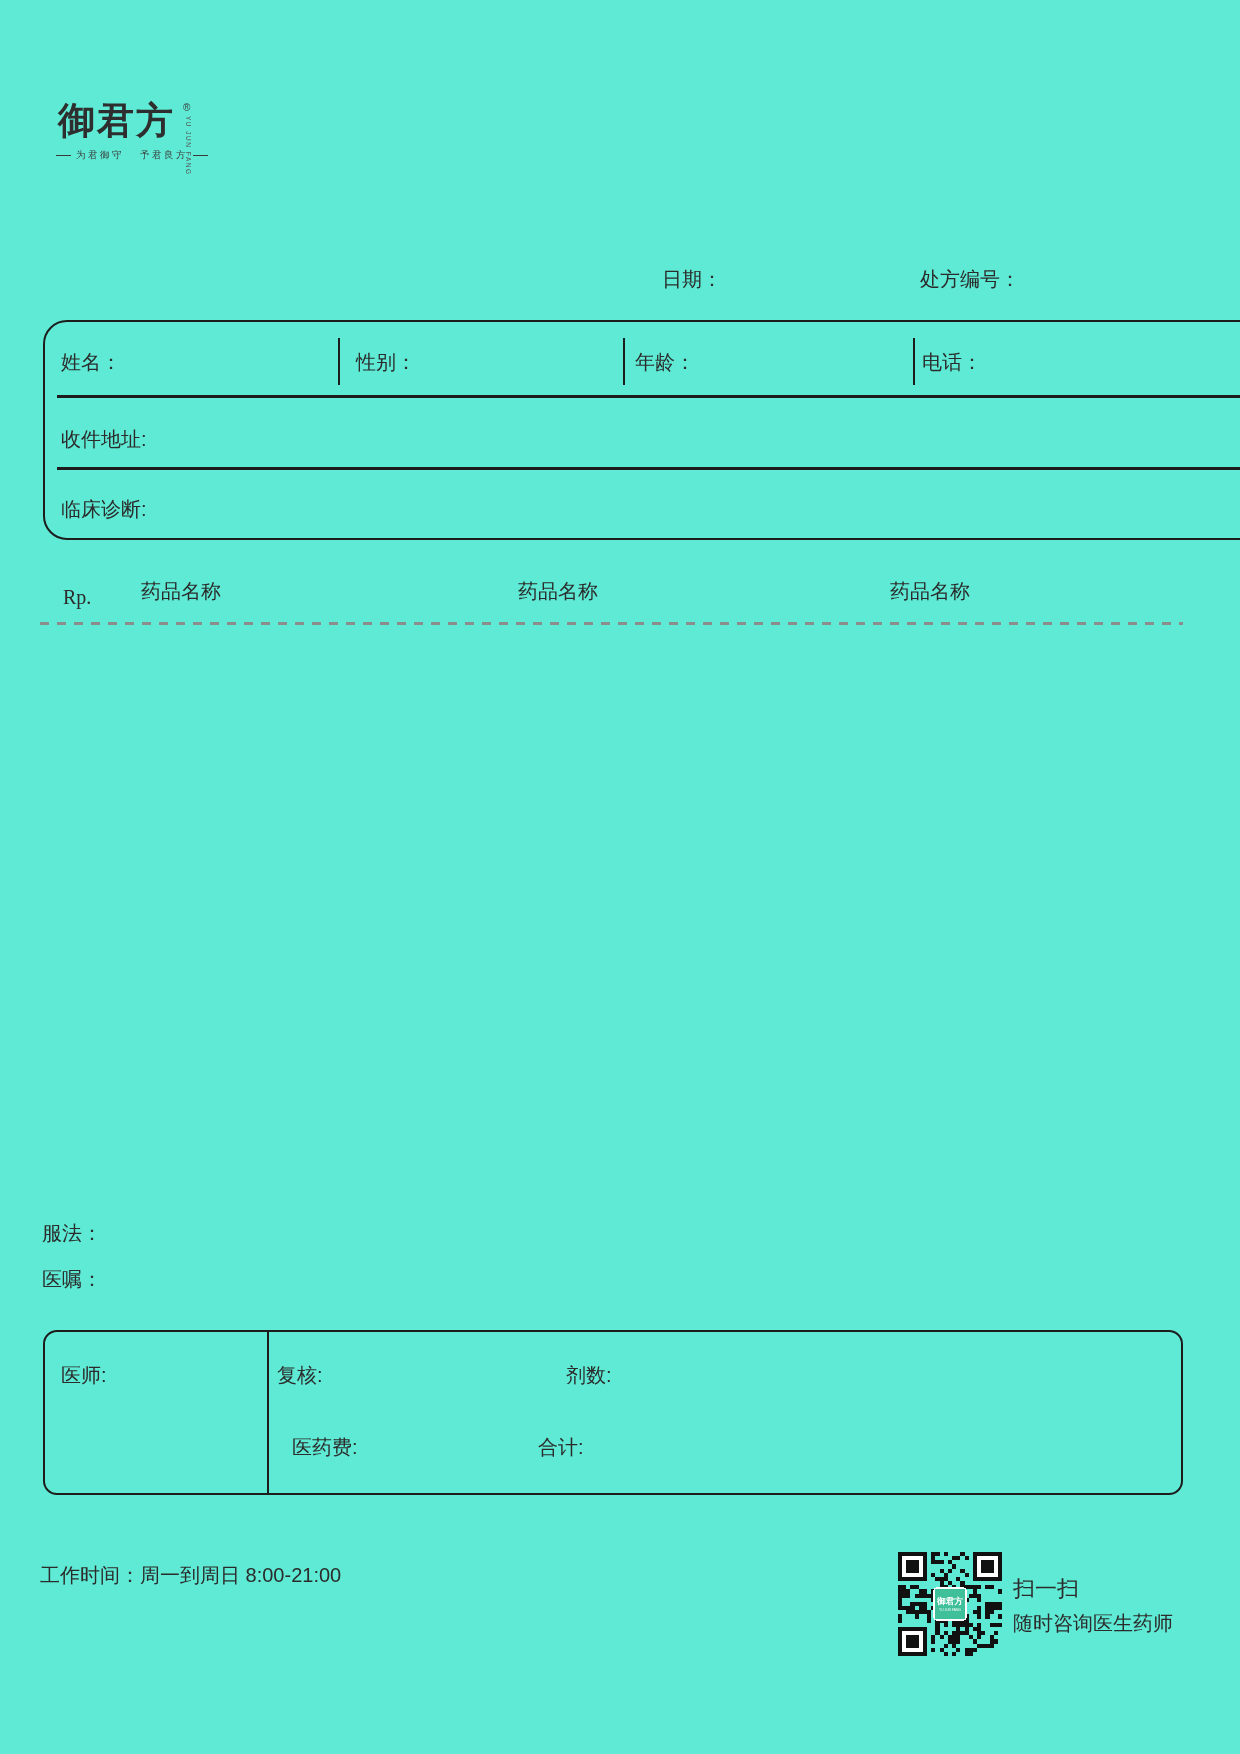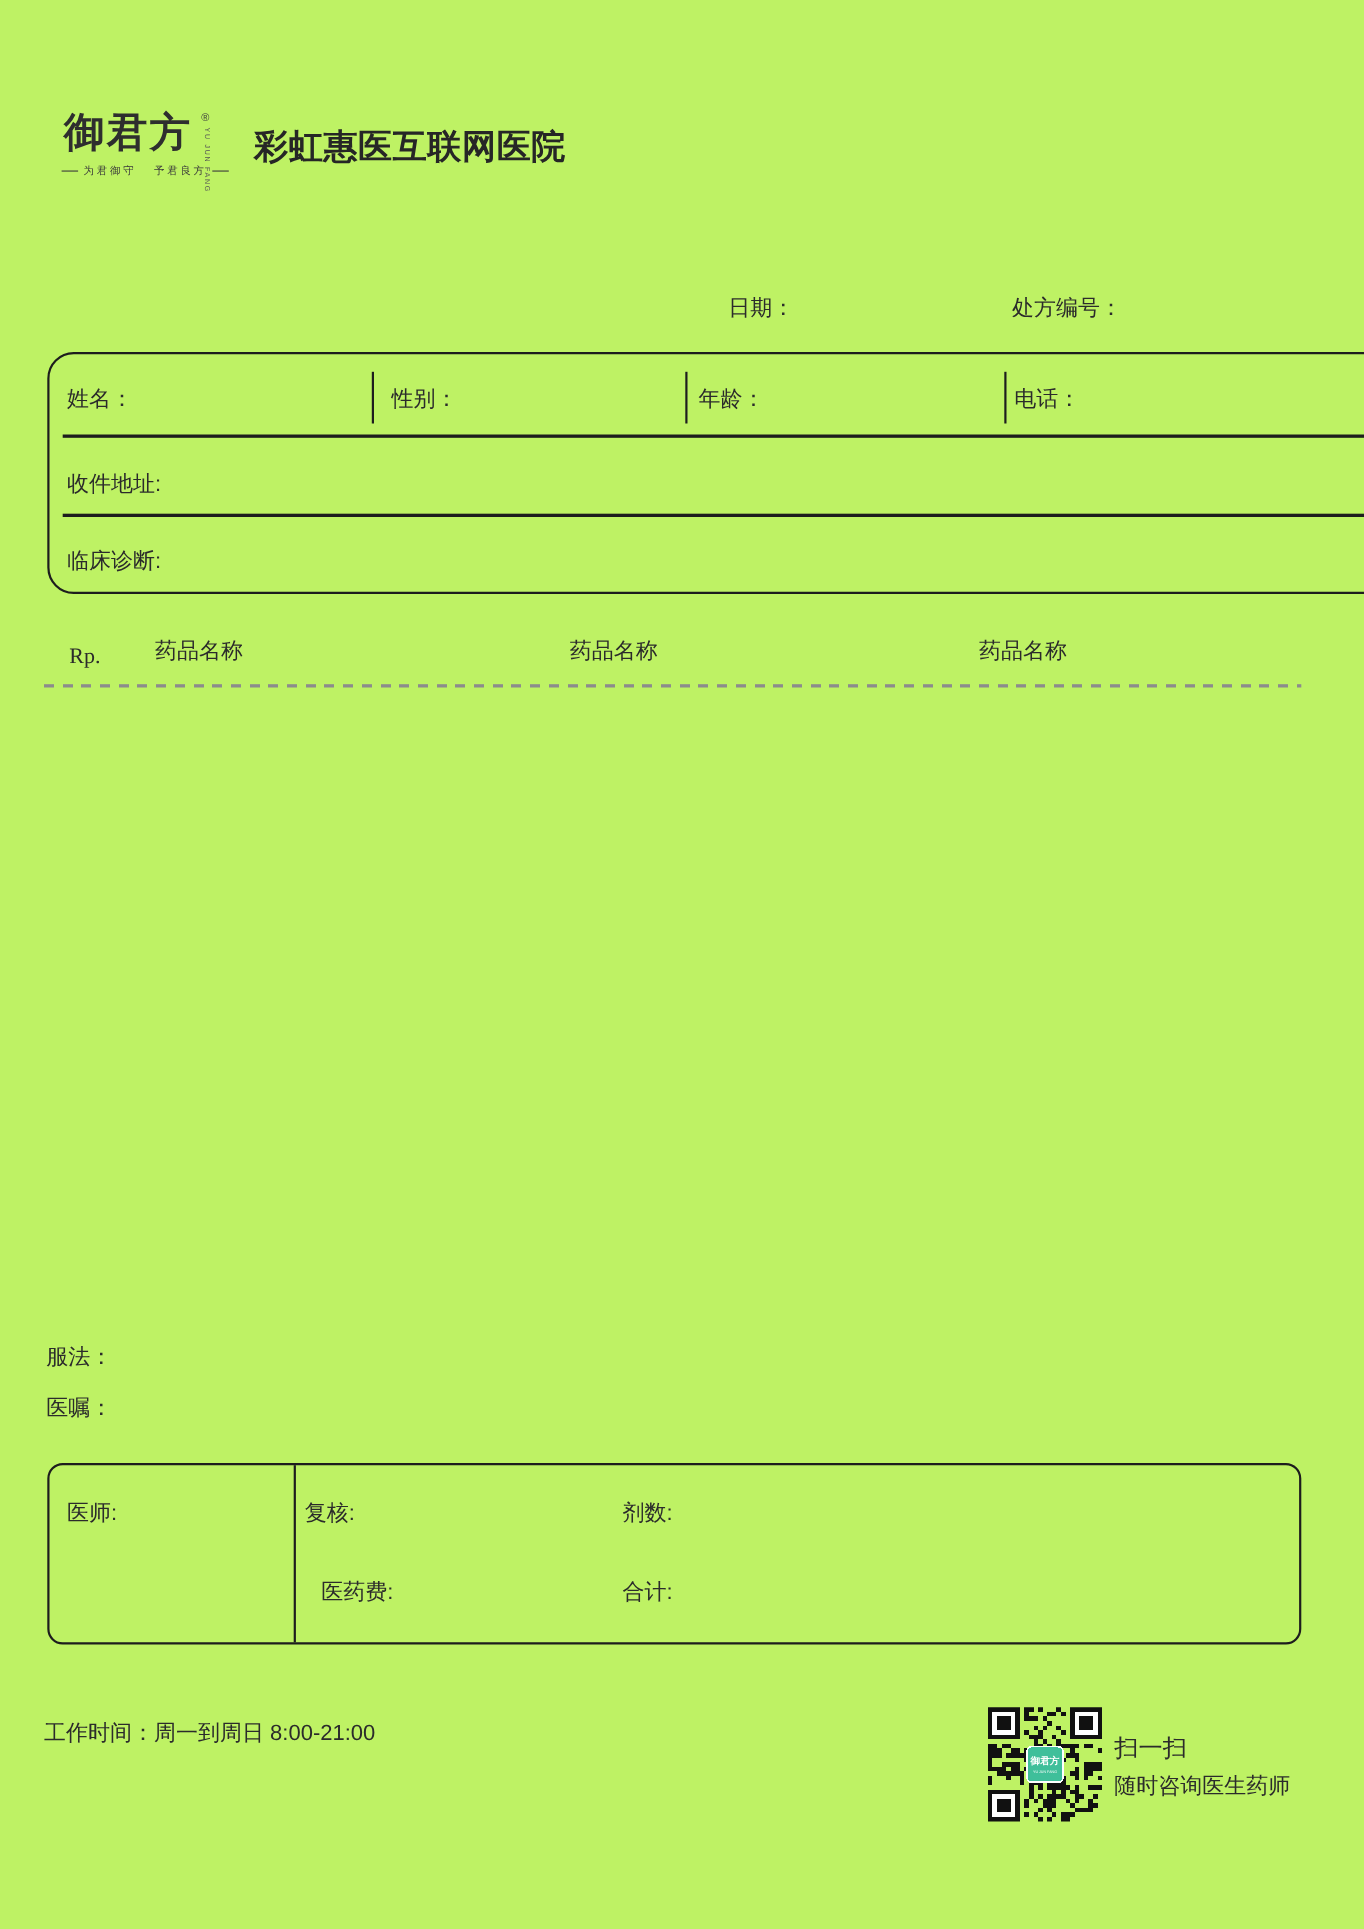--- a/index.html
+++ b/index.html
@@ -1,18 +1,18 @@
 <!DOCTYPE html>
 <html><head>
 <meta charset="utf-8">
 <style>
   html,body { margin:0; padding:0; background:#ffffff; }
   .page {
     position:relative; width:1240px; height:1754px; margin:0 auto;
-    background:#bef264; overflow:hidden;
+    background:#5eead4; overflow:hidden;
     font-family:"Liberation Sans","DejaVu Sans",sans-serif;
     color:#2b2b2b;
   }
   .abs { position:absolute; }
 
   
   .brand-name {
     left:58px; top:102px;
     font-family:"DejaVu Serif","Liberation Serif",serif;
     font-weight:700; font-size:37px; letter-spacing:2px; color:#2e2e2e;
@@ -75,21 +75,21 @@
   .sign-box {
     left:43px; top:1330px; width:1140px; height:165px;
     border:2.5px solid #1d1d1d; border-radius:14px; box-sizing:border-box;
   }
   .sign-box .lbl { position:absolute; font-size:20px; white-space:nowrap; }
   .sb-vdiv { position:absolute; left:222px; top:0; bottom:0; width:2px; background:#1d1d1d; }
   .sb-doctor { left:16px;  top:30px; }
   .sb-review { left:232px; top:30px; }
   .sb-dose   { left:521px; top:30px; }
   .sb-fee    { left:247px; top:102px; }
-  .sb-total  { left:521px; top:102px; }
+  .sb-total  { left:493px; top:102px; }
 
   
   .work-time { left:40px; top:1562px; font-size:20px; white-space:nowrap;text-align:right; }
   .note-1    { left:40px; top:1603px; font-size:20px; white-space:nowrap; }
   .note-2    { left:34px; top:1645px; font-size:20px; white-space:nowrap; }
   .qr-box    { left:898px; top:1552px; width:104px; height:104px; }
   .qr-box svg { width:100%; height:100%; display:block; }
   .scan-title { left:1013px; top:1574px; font-size:22px; white-space:nowrap; }
   .scan-sub   { left:1013px; top:1610px; font-size:20px; white-space:nowrap; }
 </style>
@@ -101,21 +101,20 @@
   <div class="abs brand-name">御君方</div>
   <div class="abs brand-reg">®</div>
   <div class="abs brand-pinyin">YU JUN FANG</div>
   <div class="abs brand-tagline">
     <span class="dash"></span>
     <span>为君御守</span>
     <span class="gap"></span>
     <span>予君良方</span>
     <span class="dash"></span>
   </div>
-  <h1 class="abs hospital-name">彩虹惠医互联网医院</h1>
 
   <div class="abs date-label">日期：</div>
   <div class="abs rxno-label">处方编号：</div>
 
   <div class="abs patient-box">
     <span class="lbl pb-name">姓名：</span>
     <span class="lbl pb-sex">性别：</span>
     <span class="lbl pb-age">年龄：</span>
     <span class="lbl pb-phone">电话：</span>
     <span class="pb-vdiv pb-vdiv1"></span>

